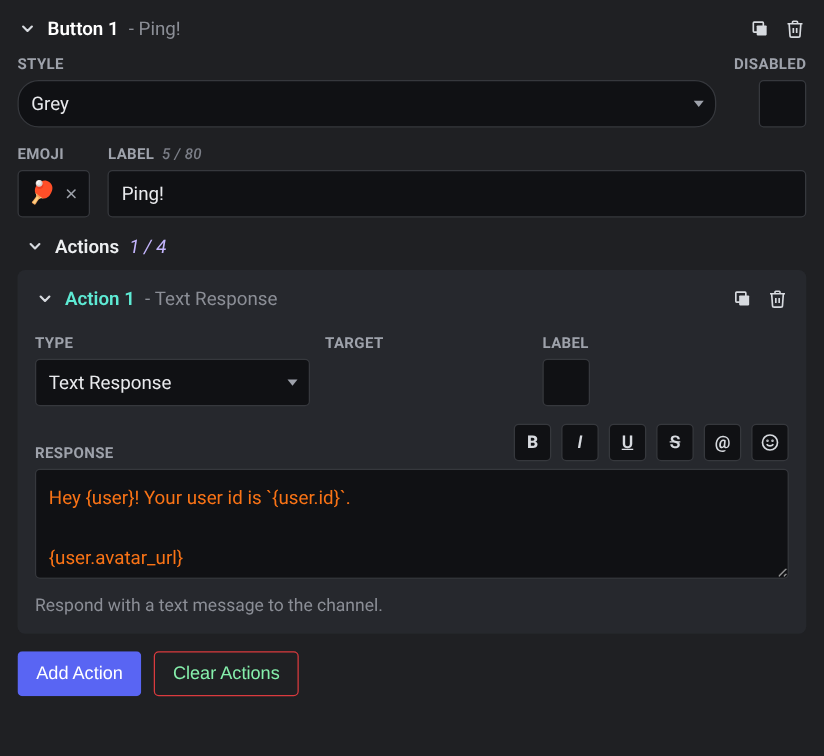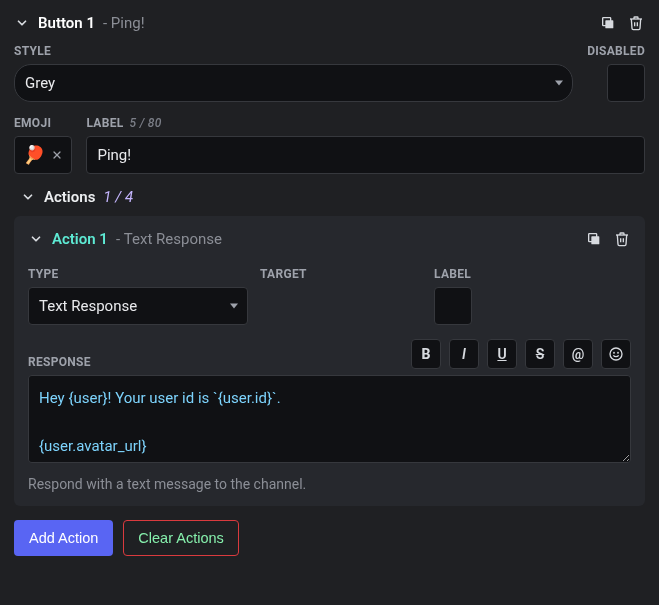--- a/index.html
+++ b/index.html
@@ -154,21 +154,21 @@
     color: #d7dadf;
     cursor: pointer;
     font-size: 14px;
     font-weight: 600;
   }
   .textarea {
     width: 100%;
     background: #101114;
     border: 1px solid #36383d;
     border-radius: 4px;
-    color: #7dd3fc;
+    color: #f97316;
     font-size: 15px;
     padding: 10px;
     height: 88px;
     resize: vertical;
     font-family: inherit;
     outline: none;
     line-height: 1.6;
   }
   .hint {
     color: #8b8e96;

